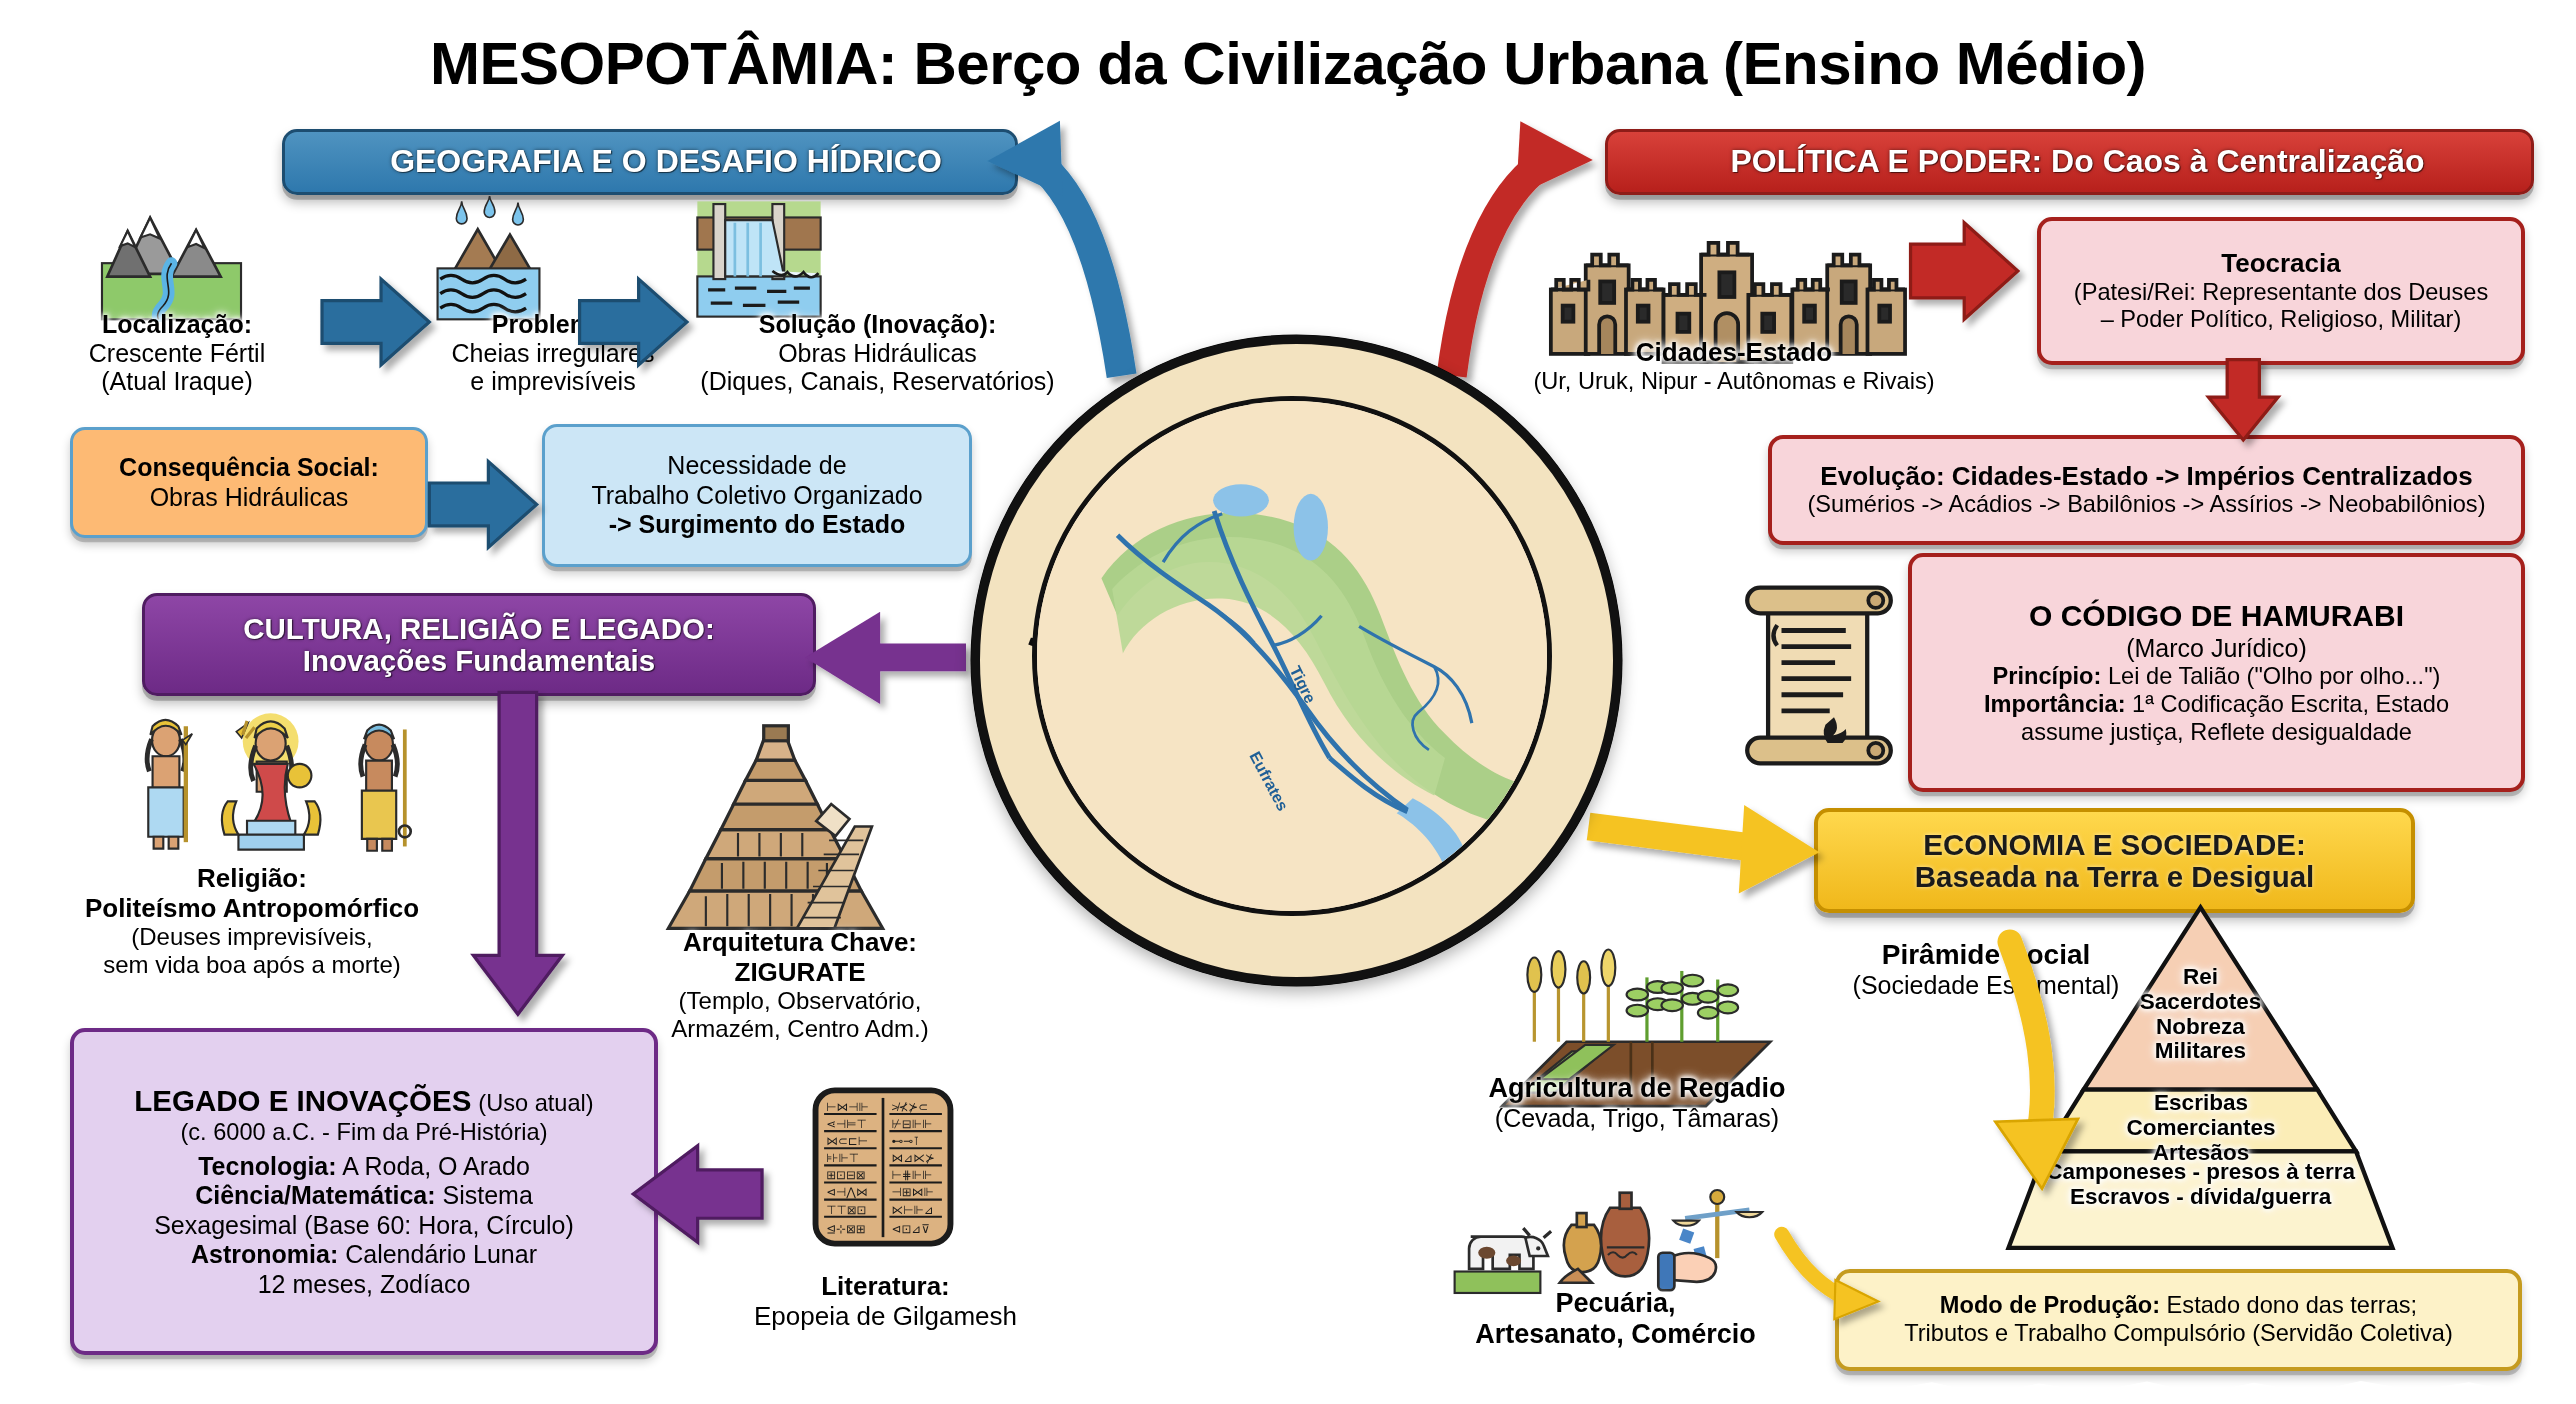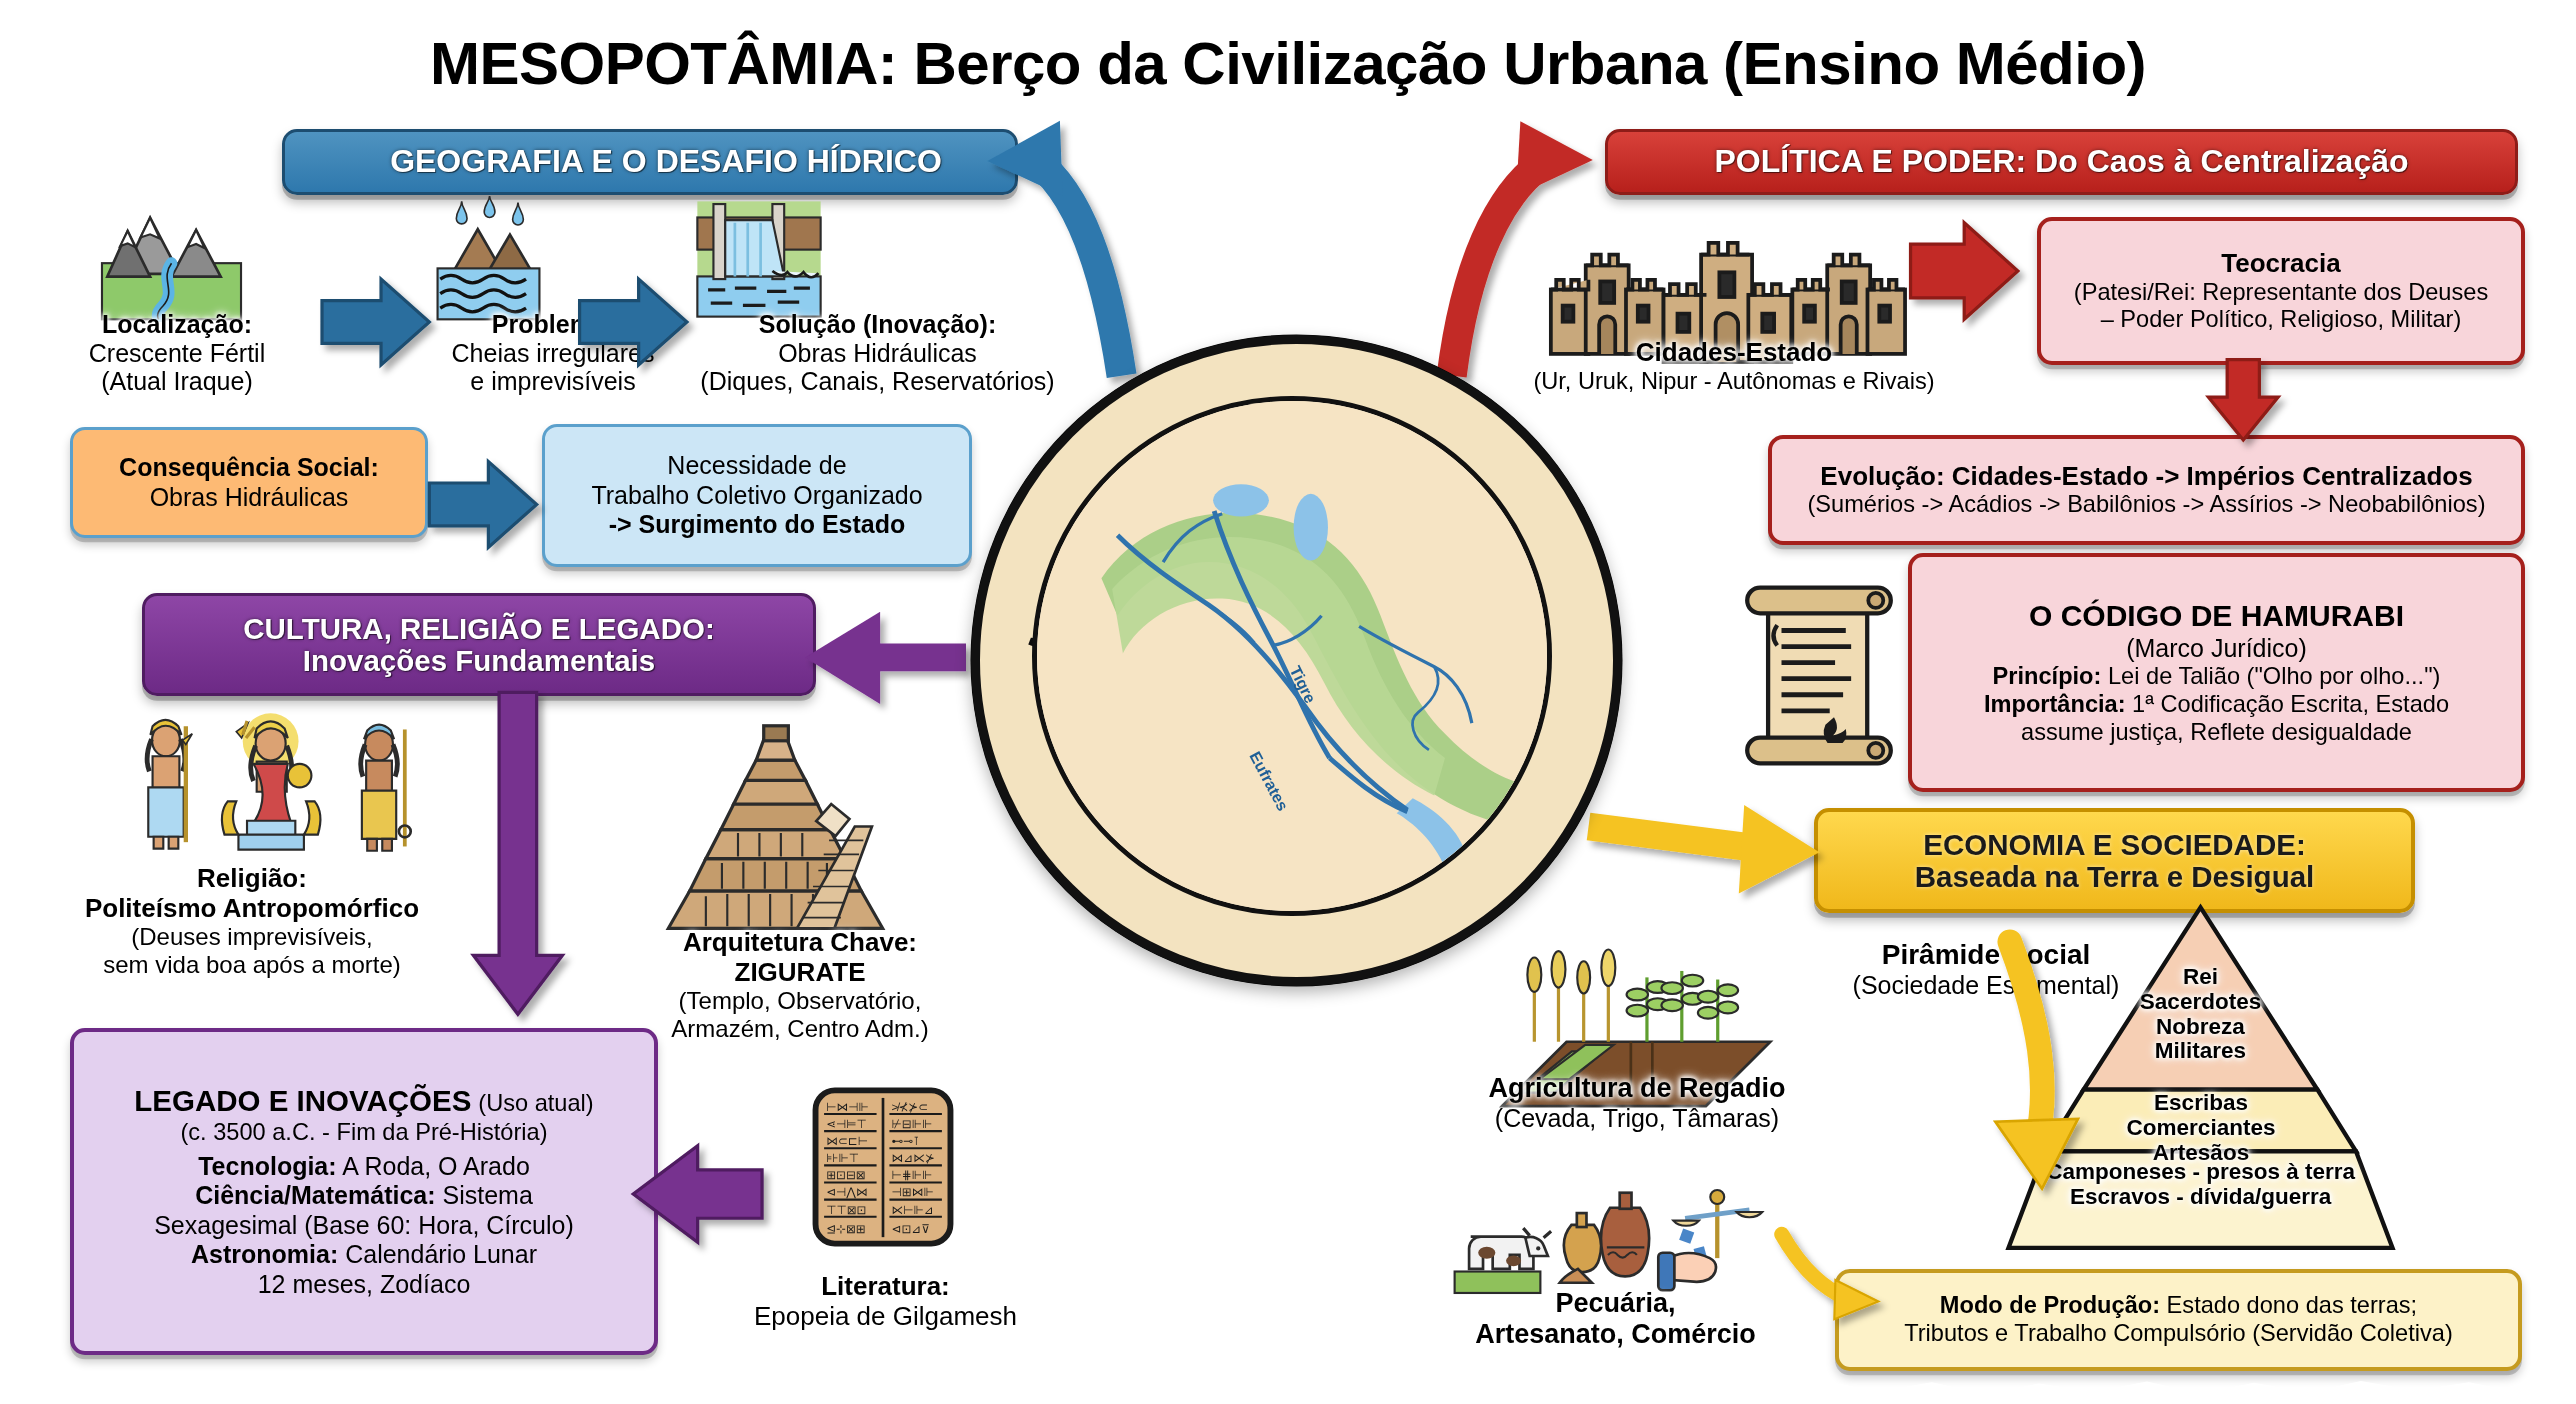--- a/index.html
+++ b/index.html
@@ -277,21 +277,21 @@
   </div>
 
   <div class="roundbox" style="left:542px;top:424px;width:424px;height:137px;background:#cce6f6;border:3.8px solid #5ba0cc;">
     <div style="font-size:25px;">
       <div>Necessidade de</div>
       <div>Trabalho Coletivo Organizado</div>
       <div class="b">-&gt; Surgimento do Estado</div>
     </div>
   </div>
 
-  <div class="ttl-band" style="left:1605px;top:129px;width:907px;height:60px;background:linear-gradient(#d8413a,#b7201c);border:3.8px solid #8e1c18;font-size:32px;">
+  <div class="ttl-band" style="left:1605px;top:129px;width:907px;height:60px;background:linear-gradient(#d8413a,#b7201c);border:3.8px solid #8e1c18;font-size:32px;padding-left:16px;">
     <span>POLÍTICA E PODER: Do Caos à Centralização</span>
   </div>
 
   <div class="pic" style="left:1540px;top:209px;width:392px;height:161px;">
     <svg width="392" height="161" viewBox="0 0 730 300">
       <g stroke="#1b1b1b" stroke-width="7" fill="#c8a87c">
 
         <rect x="20" y="150" width="70" height="120"></rect>
         <rect x="85" y="105" width="80" height="165"></rect>
         <rect x="160" y="150" width="70" height="120"></rect>
@@ -626,21 +626,21 @@
     <div class="b">Literatura:</div>
     <div>Epopeia de Gilgamesh</div>
   </div>
 
   <div class="roundbox" style="left:70px;top:1028px;width:580px;height:319px;background:#e3d0ef;border:4.8px solid #6d2a86;align-items:center;">
     <div style="font-size:25px;padding:0 9.7px;">
       <div>
         <span class="b" style="font-size:29.5px;">LEGADO E INOVAÇÕES</span>
         <span style="font-size:23.6px;">(Uso atual)</span>
       </div>
-      <div style="font-size:23.6px;">(c. 3500 a.C. - Fim da Pré-História)</div>
+      <div style="font-size:23.6px;">(c. 6000 a.C. - Fim da Pré-História)</div>
       <div style="margin-top:5.4px;">
         <span class="b">Tecnologia:</span>
         <span>A Roda, O Arado</span>
       </div>
       <div>
         <span class="b">Ciência/Matemática:</span>
         <span>Sistema</span>
       </div>
       <div>Sexagesimal (Base 60: Hora, Círculo)</div>
       <div>

